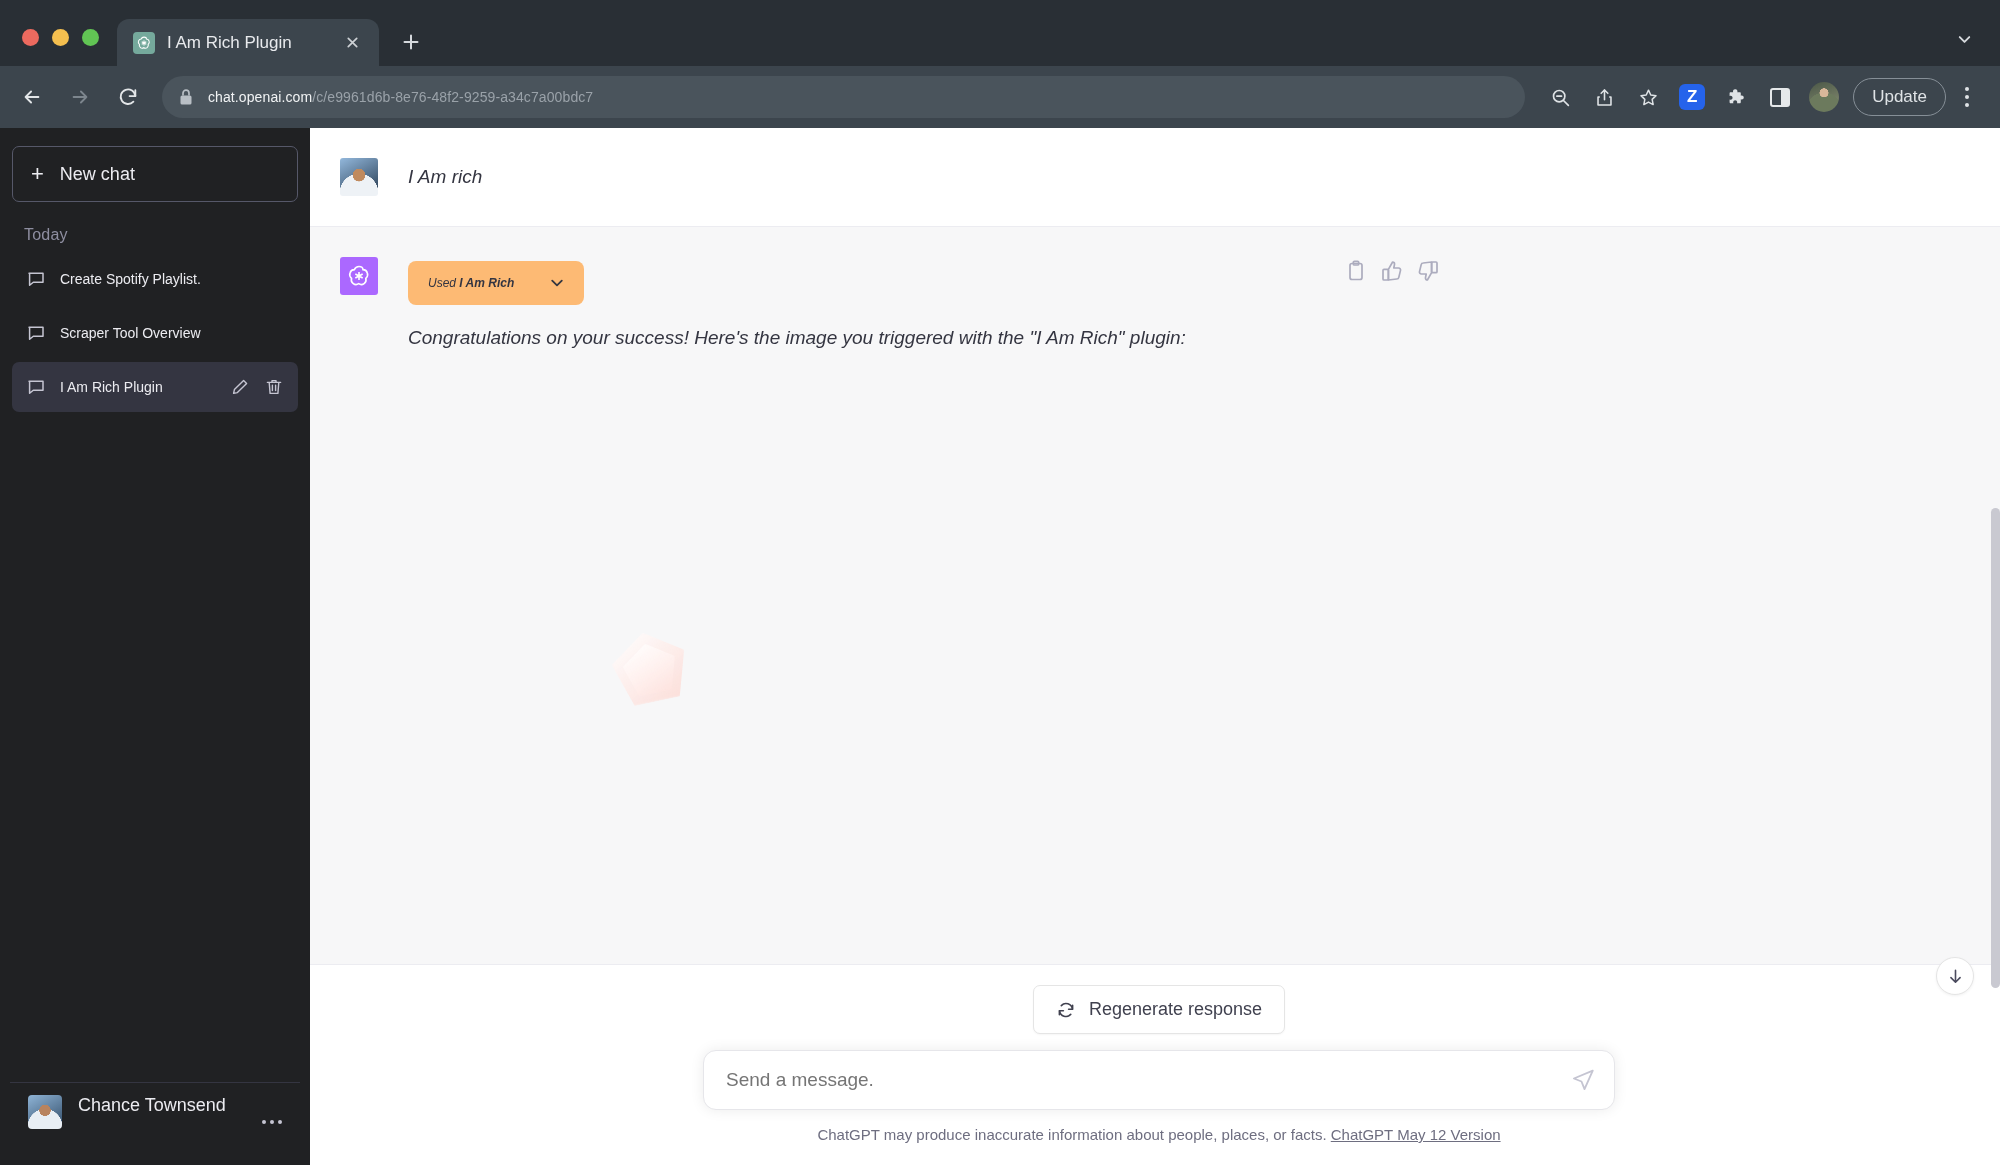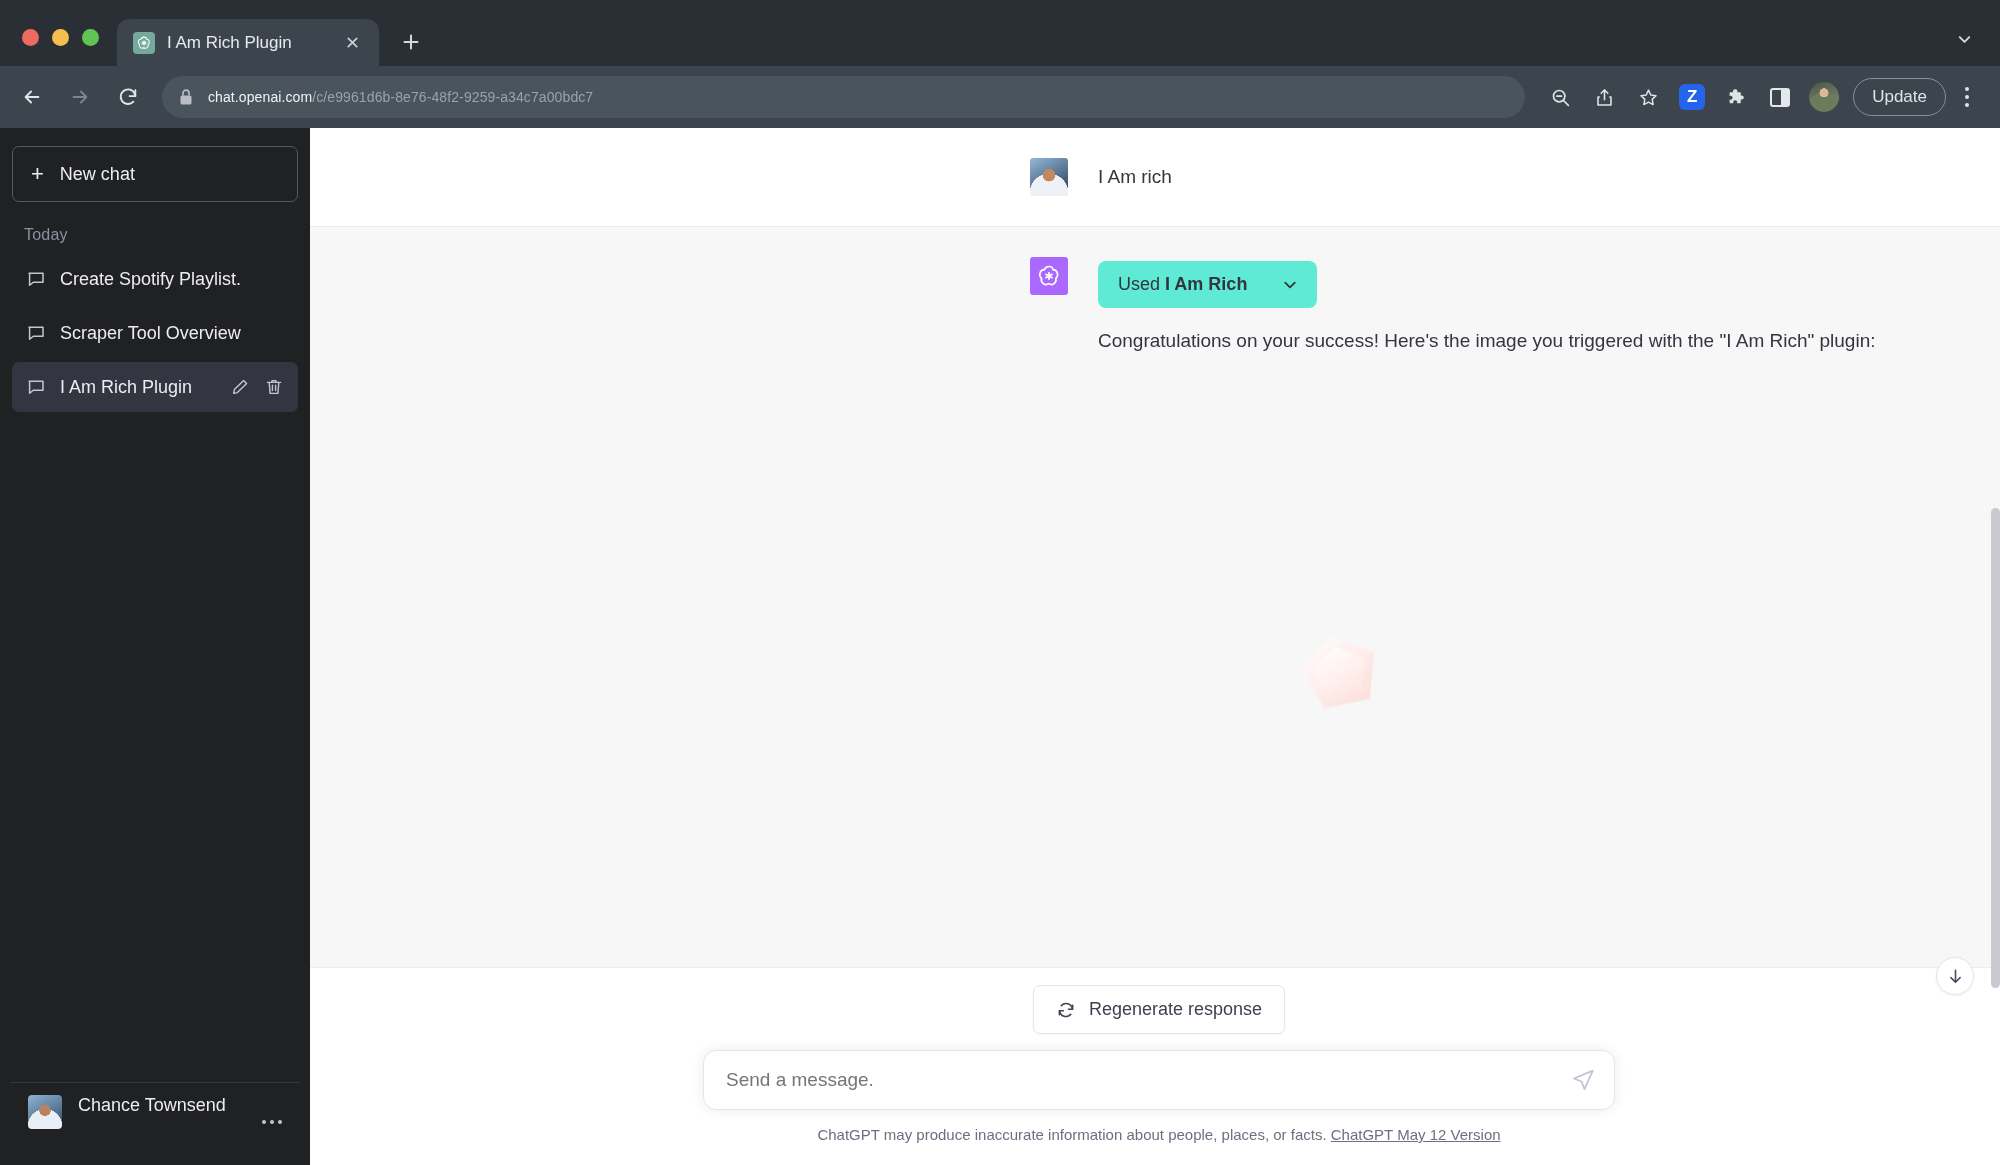--- a/index.html
+++ b/index.html
@@ -188,21 +188,21 @@
     color: #8e8ea0; font-size: 16px;
     padding: 22px 14px 8px 14px;
     letter-spacing: 0.2px;
   }
   .chat-item {
     display: flex; align-items: center; gap: 14px;
     height: 50px;
     padding: 0 14px;
     margin: 2px;
     border-radius: 7px;
-    color: #ececf1; font-size: 18px;
+    color: #ececf1; font-size: 14px;
     position: relative;
   }
   .chat-item.active { background: #343541; }
   .chat-icon { width: 20px; height: 20px; flex: none; color: #c5c5d2; }
   .chat-icon svg { width: 100%; height: 100%; display: block; }
   .chat-label {
     flex: 1; white-space: nowrap; overflow: hidden; text-overflow: ellipsis;
   }
   .chat-actions { display: flex; align-items: center; gap: 14px; color: #c5c5d2; }
   .chat-actions span { width: 20px; height: 20px; display: block; }
@@ -234,21 +234,21 @@
   #main {
     flex: 1; min-width: 0;
     display: flex; flex-direction: column;
     background: #ffffff;
     position: relative;
   }
   #scroll-area {
     flex: 1; min-height: 0; overflow: hidden;
     position: relative;
   }
-  .msg-row { width: 100%; display: flex; justify-content: flex-end; }
+  .msg-row { width: 100%; display: flex; justify-content: flex-start; font-style: italic; }
   .msg-row.user { background: #ffffff; }
   .msg-row.assistant { background: #f7f7f8; border-top: 1px solid #ececf1; border-bottom: 1px solid #ececf1; }
   .msg-inner {
     width: 100%; max-width: 1000px;
     display: flex; gap: 30px;
     padding: 30px 30px;
     position: relative;
   }
   .msg-avatar { width: 38px; height: 38px; flex: none; border-radius: 3px; overflow: hidden; }
   .msg-avatar.user-pic {
@@ -262,24 +262,24 @@
     display: flex; align-items: center; justify-content: center;
   }
   .msg-avatar.bot svg { width: 26px; height: 26px; display: block; }
   .msg-body { flex: 1; min-width: 0; padding-top: 4px; }
   .msg-text {
     color: #343541; font-size: 19px; line-height: 1.6;
     white-space: pre-wrap; word-wrap: break-word;
   }
   .plugin-pill {
     display: inline-flex; align-items: center; gap: 34px;
-    background: #5eead4;
+    background: #fdba74;
     border-radius: 8px;
     padding: 13px 18px 13px 20px;
-    color: #343541; font-size: 18px;
+    color: #343541; font-size: 12px;
     margin-bottom: 0;
   }
   .plugin-pill .bold { font-weight: 700; }
   .plugin-pill .chev { width: 18px; height: 18px; color: #353740; display:block; }
   .plugin-pill .chev svg { width: 100%; height: 100%; display: block; }
   .msg-actions {
     position: absolute; top: 32px; right: -130px;
     display: flex; gap: 12px; color: #acacbe;
   }
   .msg-actions span { width: 24px; height: 24px; display: block; }

